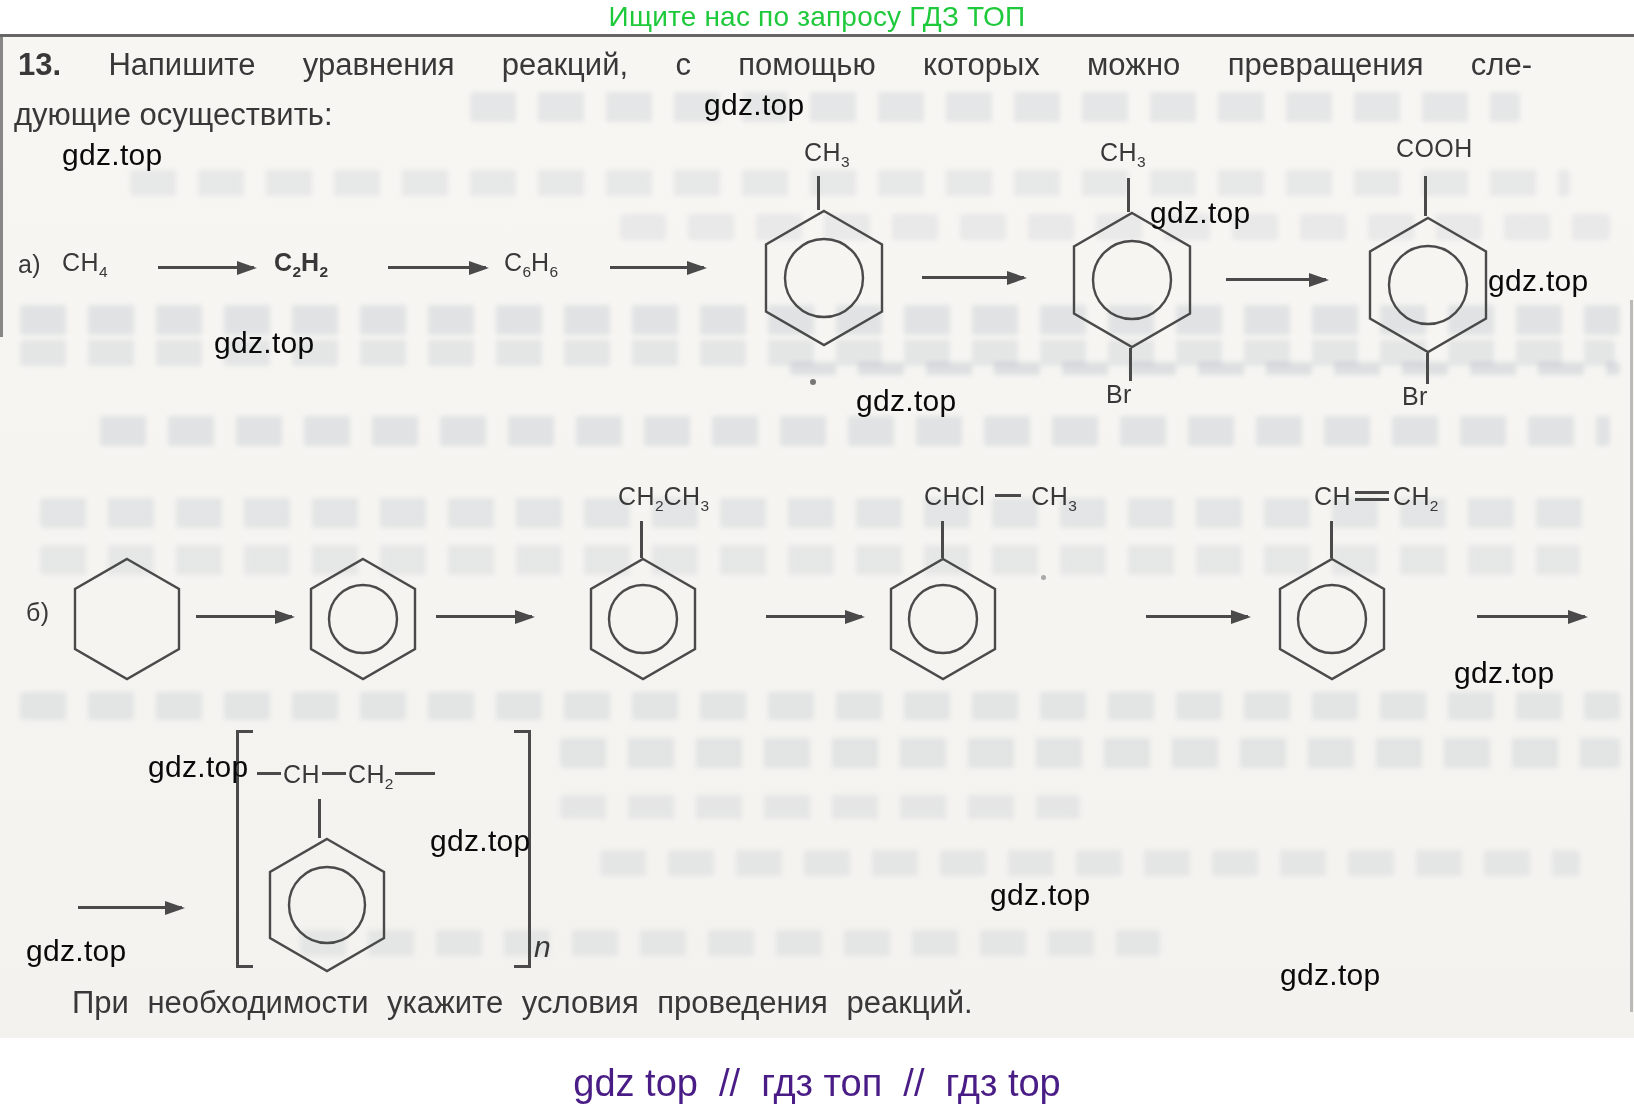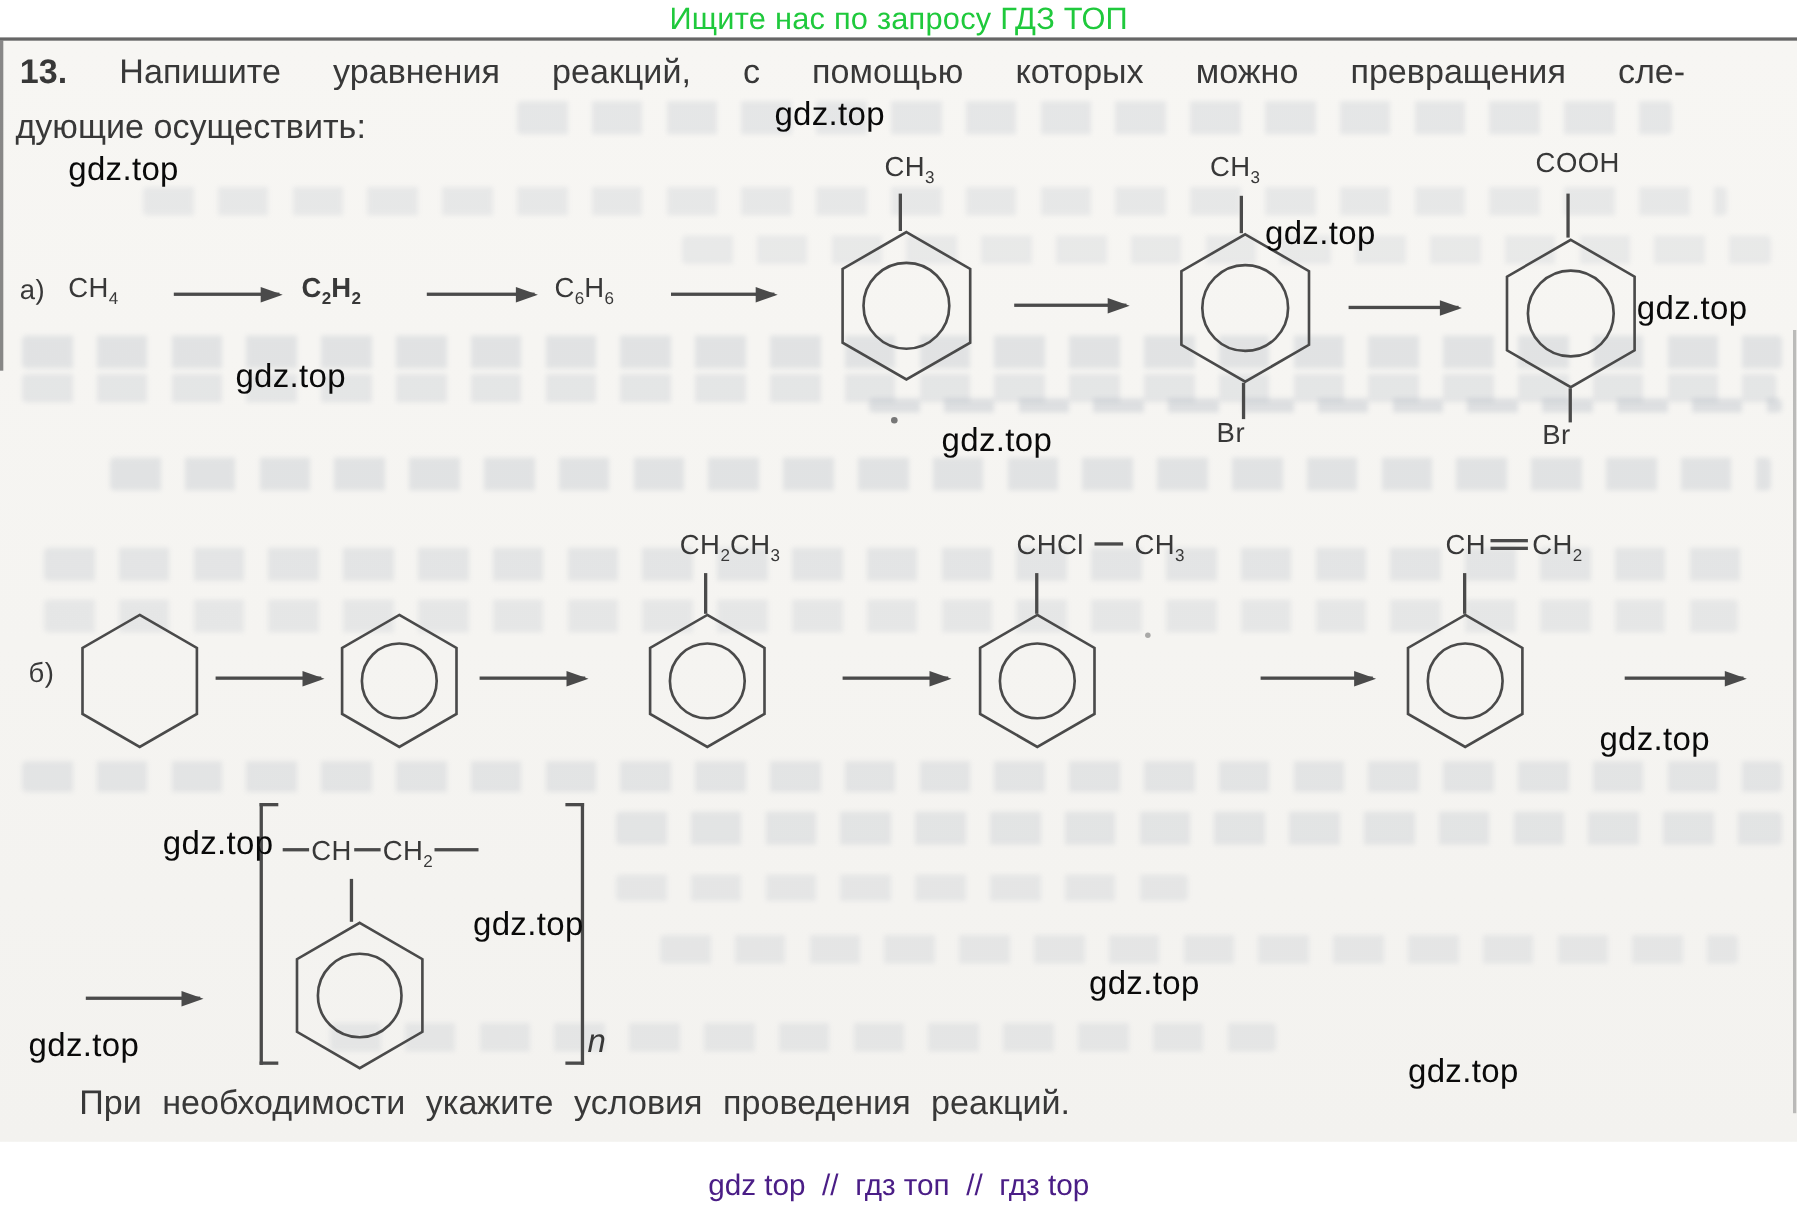--- a/index.html
+++ b/index.html
@@ -43,21 +43,21 @@
   .ring{position:absolute;}
   .ring svg{display:block;}
 
   .bracket{position:absolute;width:17px;height:238px;border:3px solid var(--line);background:transparent;}
   .bracket-left{border-right:none;}
   .bracket-right{border-left:none;}
   .nsub{position:absolute;font-size:30px;font-style:italic;color:var(--ink);}
 
   .wm{position:absolute;font-size:30px;font-weight:500;color:var(--wm);letter-spacing:.3px;white-space:nowrap;}
   .footer-promo{position:absolute;left:0;top:1062px;width:100%;text-align:center;
-                font-size:27px;color:var(--purple);font-weight:500;white-space:pre;}
+                font-size:38px;color:var(--purple);font-weight:500;white-space:pre;}
   .dot{position:absolute;border-radius:50%;background:#777;}
 </style>
 </head>
 <body>
 
 <div id="screen">
 
   <div class="promo">Ищите нас по запросу ГДЗ ТОП</div>
 
   <div class="paper"></div>

